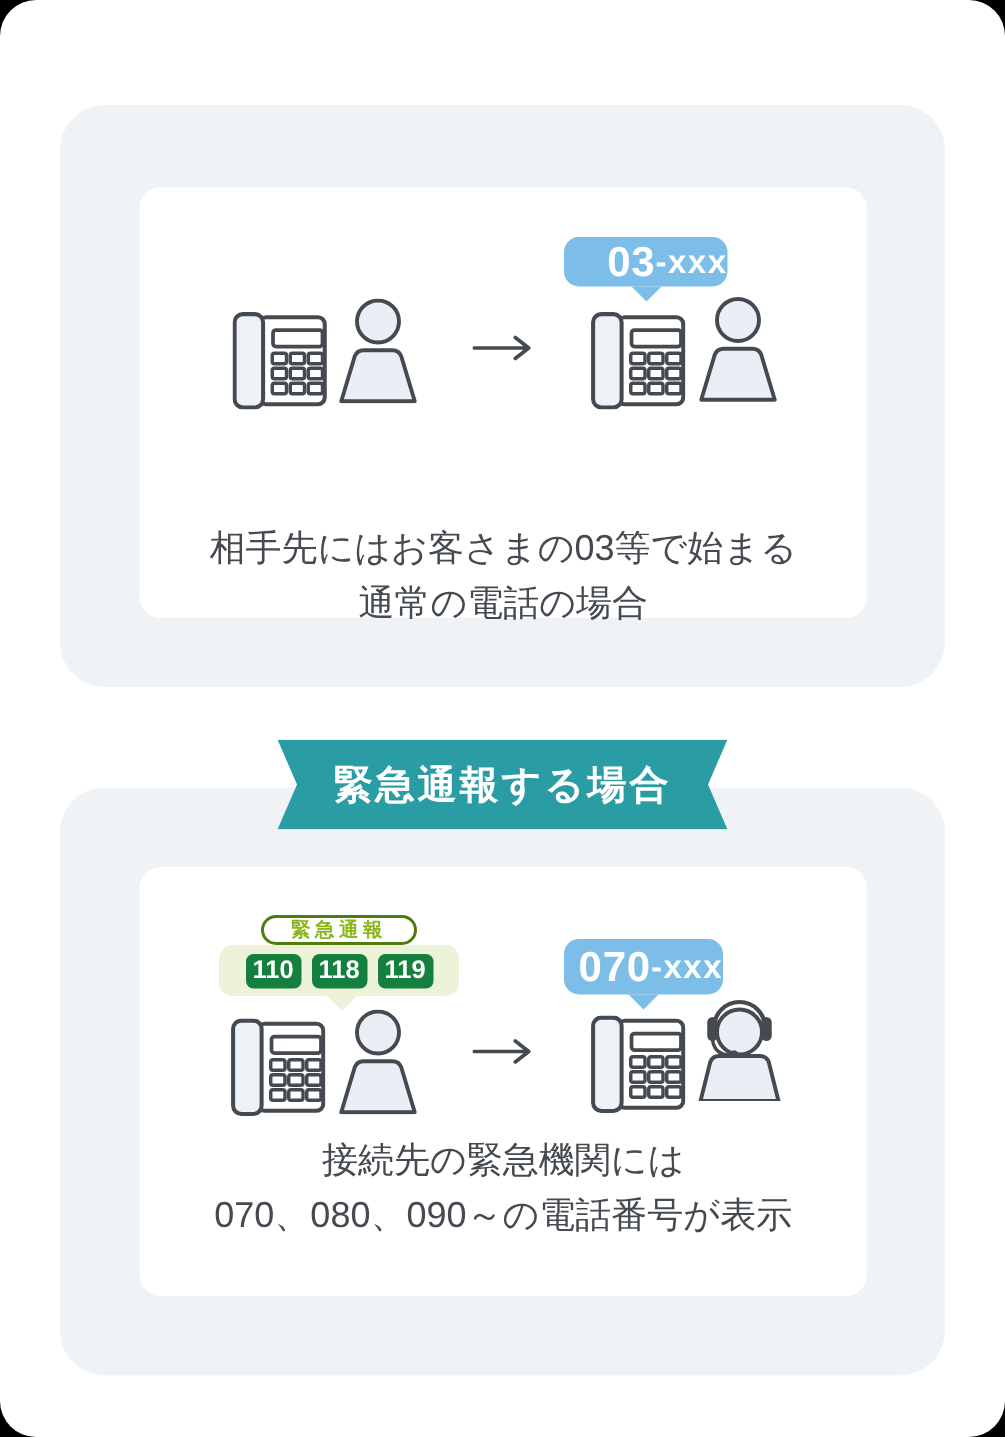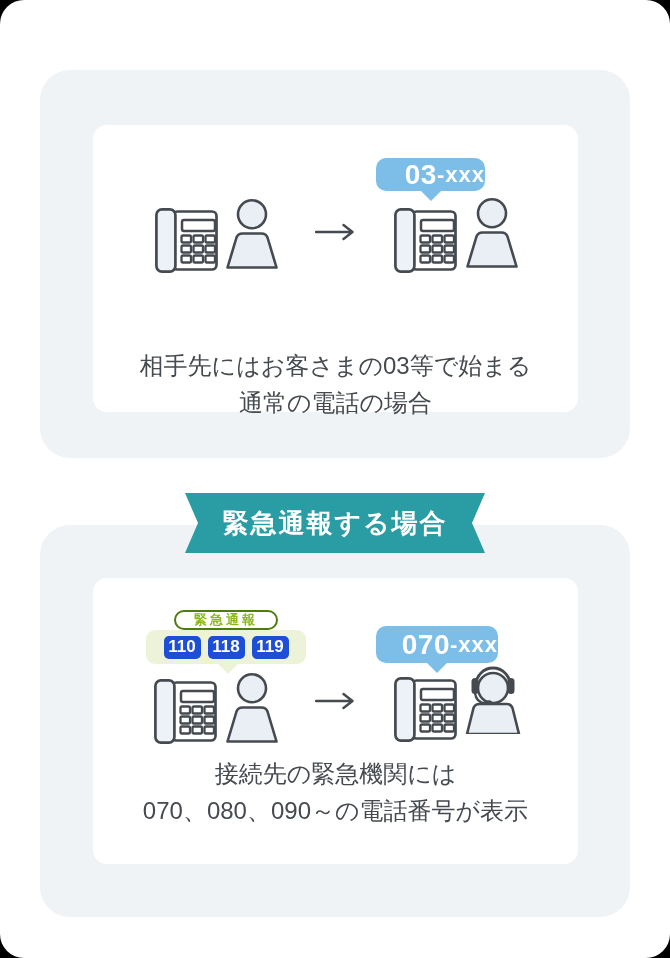--- a/index.html
+++ b/index.html
@@ -43,37 +43,37 @@
     display:flex; align-items:center; justify-content:flex-end;
     color:#fff; font-weight:bold;
   }
   .cid-bubble::after {
     content:""; position:absolute; top:100%; left:50%;
     transform:translateX(-50%);
     border:10px solid transparent; border-bottom:0;
     border-top:10px solid #7CBEE8;
   }
   #bubble-normal { left:283px; top:33px; width:109px; height:33px; }
-  #bubble-emergency { left:283px; top:48px; width:106px; height:37px;padding-left:16px; }
+  #bubble-emergency { left:283px; top:48px; width:106px; height:37px; }
   .cid-big { font-size:28px; letter-spacing:0.5px; }
   .cid-small { font-size:22px; letter-spacing:1px; }
 
   .numbers-bubble {
     position:absolute; left:53px; top:52px; width:160px; height:34px;
     background:#EDF3D8; border-radius:9px;
     display:flex; align-items:center; justify-content:center; gap:7px;
     z-index:1;
   }
   .numbers-bubble::after {
     content:""; position:absolute; top:100%; left:72px;
     border:10px solid transparent; border-bottom:0;
     border-top:10px solid #EDF3D8;
   }
   .number-badge {
-    width:37px; height:23px; background:#1d4ed8; border-radius:5px;
+    width:37px; height:23px; background:#15803d; border-radius:5px;
     display:flex; align-items:center; justify-content:center;
     color:#fff; font-size:17px; font-weight:bold;
   }
   .tag-pill {
     position:absolute; left:81px; top:32px; width:104px; height:20px;
     box-sizing:border-box; background:#fff;
     border:2px solid #4d7c0f; border-radius:11px;
     display:flex; align-items:center; justify-content:center;
     color:#8CB71C; font-size:13px; font-weight:bold; letter-spacing:3px;
     z-index:2;

